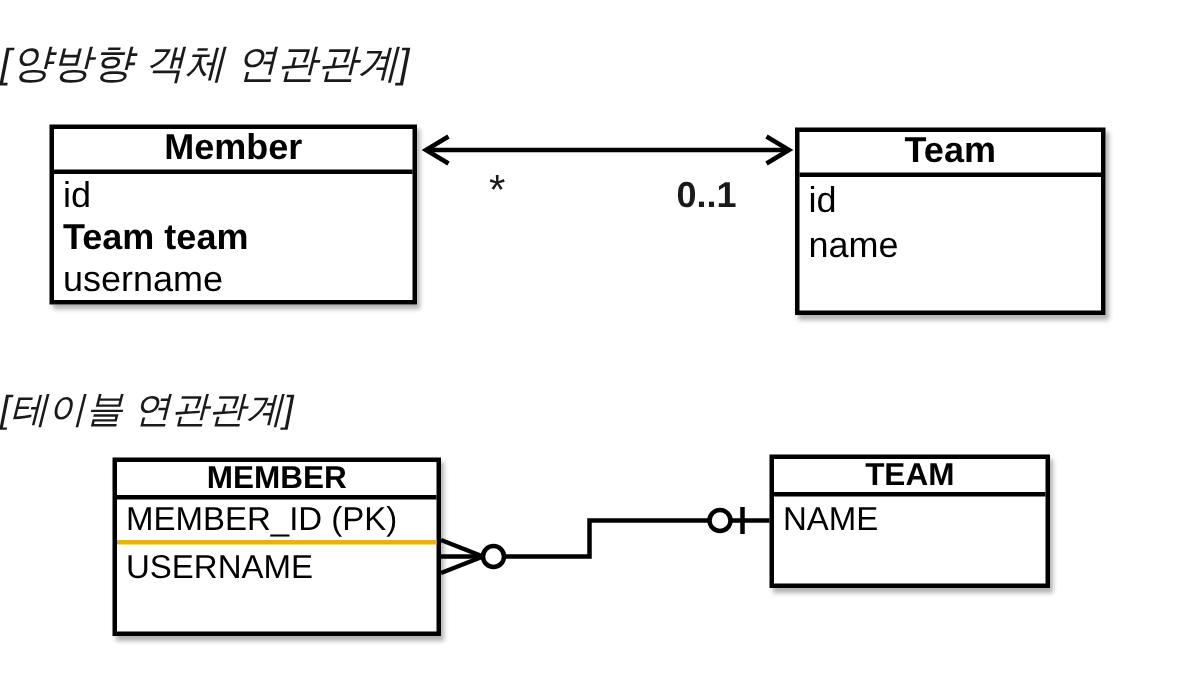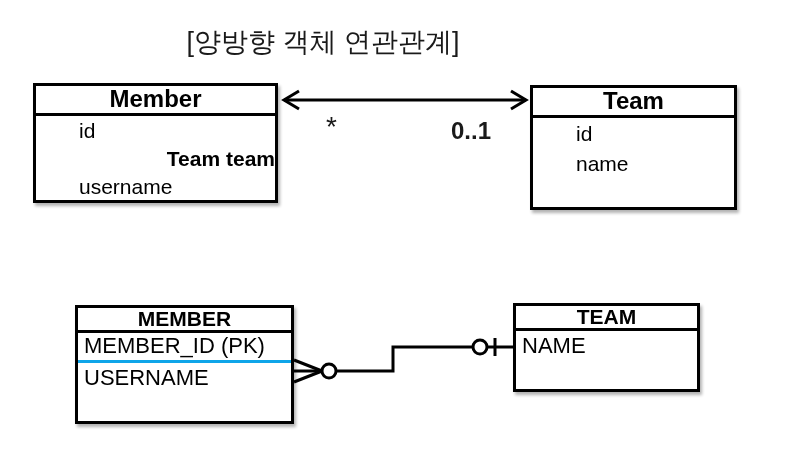--- a/index.html
+++ b/index.html
@@ -13,23 +13,23 @@
     position: relative;
     width: 789px;
     height: 454px;
     background: #ffffff;
     overflow: hidden;
   }
   .title {
     position: absolute;
     left: 0;
     width: 646px;
-    text-align: center;
     color: #1a1a1a;
     white-space: nowrap;
+    font-style: italic;
   }
   .title1 { top: 24px; font-size: 27px; }
   .title2 { top: 256px; font-size: 25px; }
 
   
   .uml-box {
     position: absolute;
     box-sizing: border-box;
     background: #ffffff;
     border: 3px solid #000000;
@@ -40,23 +40,23 @@
   .uml-header {
     box-sizing: border-box;
     height: 30px;
     line-height: 26px;
     border-bottom: 3px solid #000000;
     font-weight: bold;
     font-size: 24px;
     text-align: center;
   }
   .uml-fields { padding: 1px 0 0 6px; }
-  .uml-field { font-size: 21px; line-height: 28px; white-space: nowrap; margin-left: 37px; }
+  .uml-field { font-size: 24px; line-height: 28px; white-space: nowrap; }
   .team-class .uml-field { line-height: 30px; }
-  .bold { font-weight: bold; text-align: right; }
+  .bold { font-weight: bold; }
 
   
   .tbl {
     position: absolute;
     box-sizing: border-box;
     background: #ffffff;
     border: 3px solid #000000;
     box-shadow: 2px 3px 3px rgba(0,0,0,0.30);
   }
   .member-table { left: 75px; top: 305px; width: 219px; height: 119px; }
@@ -67,21 +67,21 @@
     line-height: 21px;
     border-bottom: 3px solid #000000;
     font-weight: bold;
     font-size: 21px;
     text-align: center;
   }
   .tbl-pk {
     box-sizing: border-box;
     height: 30px;
     line-height: 26px;
-    border-bottom: 3px solid #0ea5e9;
+    border-bottom: 3px solid #eab308;
     font-size: 22px;
     padding-left: 6px;
     white-space: nowrap;
   }
   .tbl-row {
     font-size: 22px;
     line-height: 29px;
     padding-left: 6px;
     white-space: nowrap;
   }
@@ -122,20 +122,21 @@
     <div class="uml-header">Team</div>
     <div class="uml-fields">
       <div class="uml-field">id</div>
       <div class="uml-field">name</div>
     </div>
   </div>
 
   <div class="mult mult-member">*</div>
   <div class="mult mult-team">0..1</div>
 
+  <div class="title title2">[테이블 연관관계]</div>
 
   <div class="tbl member-table">
     <div class="tbl-header">MEMBER</div>
     <div class="tbl-pk">MEMBER_ID (PK)</div>
     <div class="tbl-rows">
       <div class="tbl-row">USERNAME</div>
     </div>
   </div>
 
   <div class="tbl team-table">

